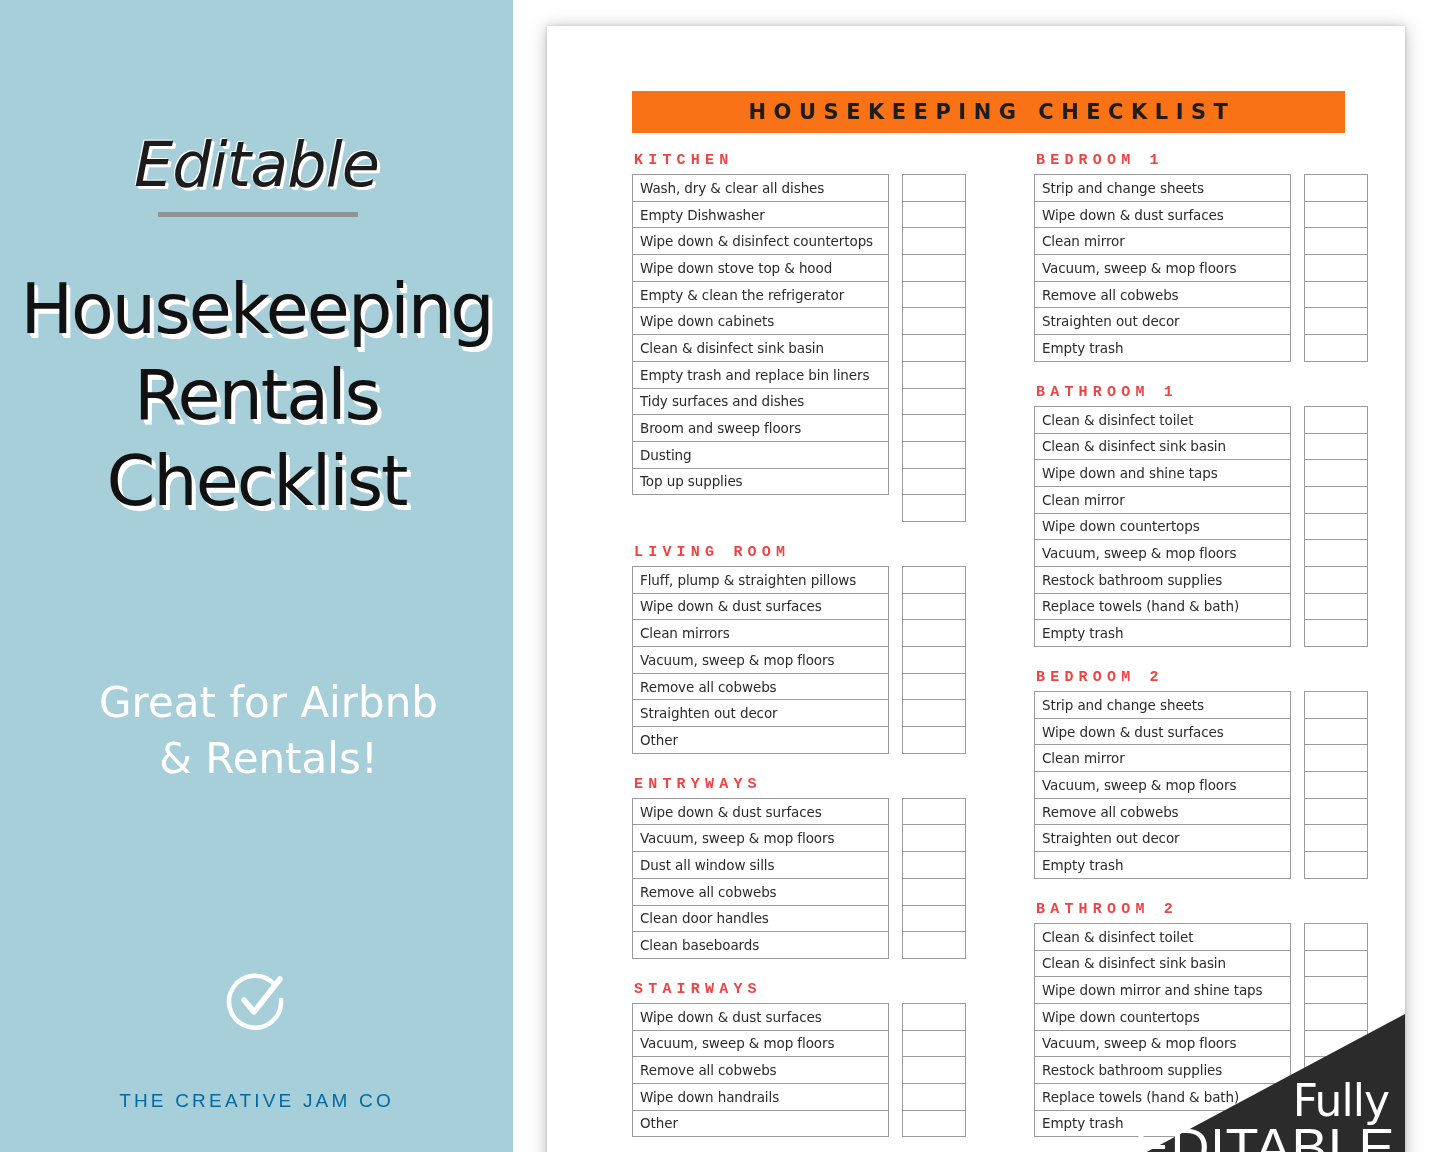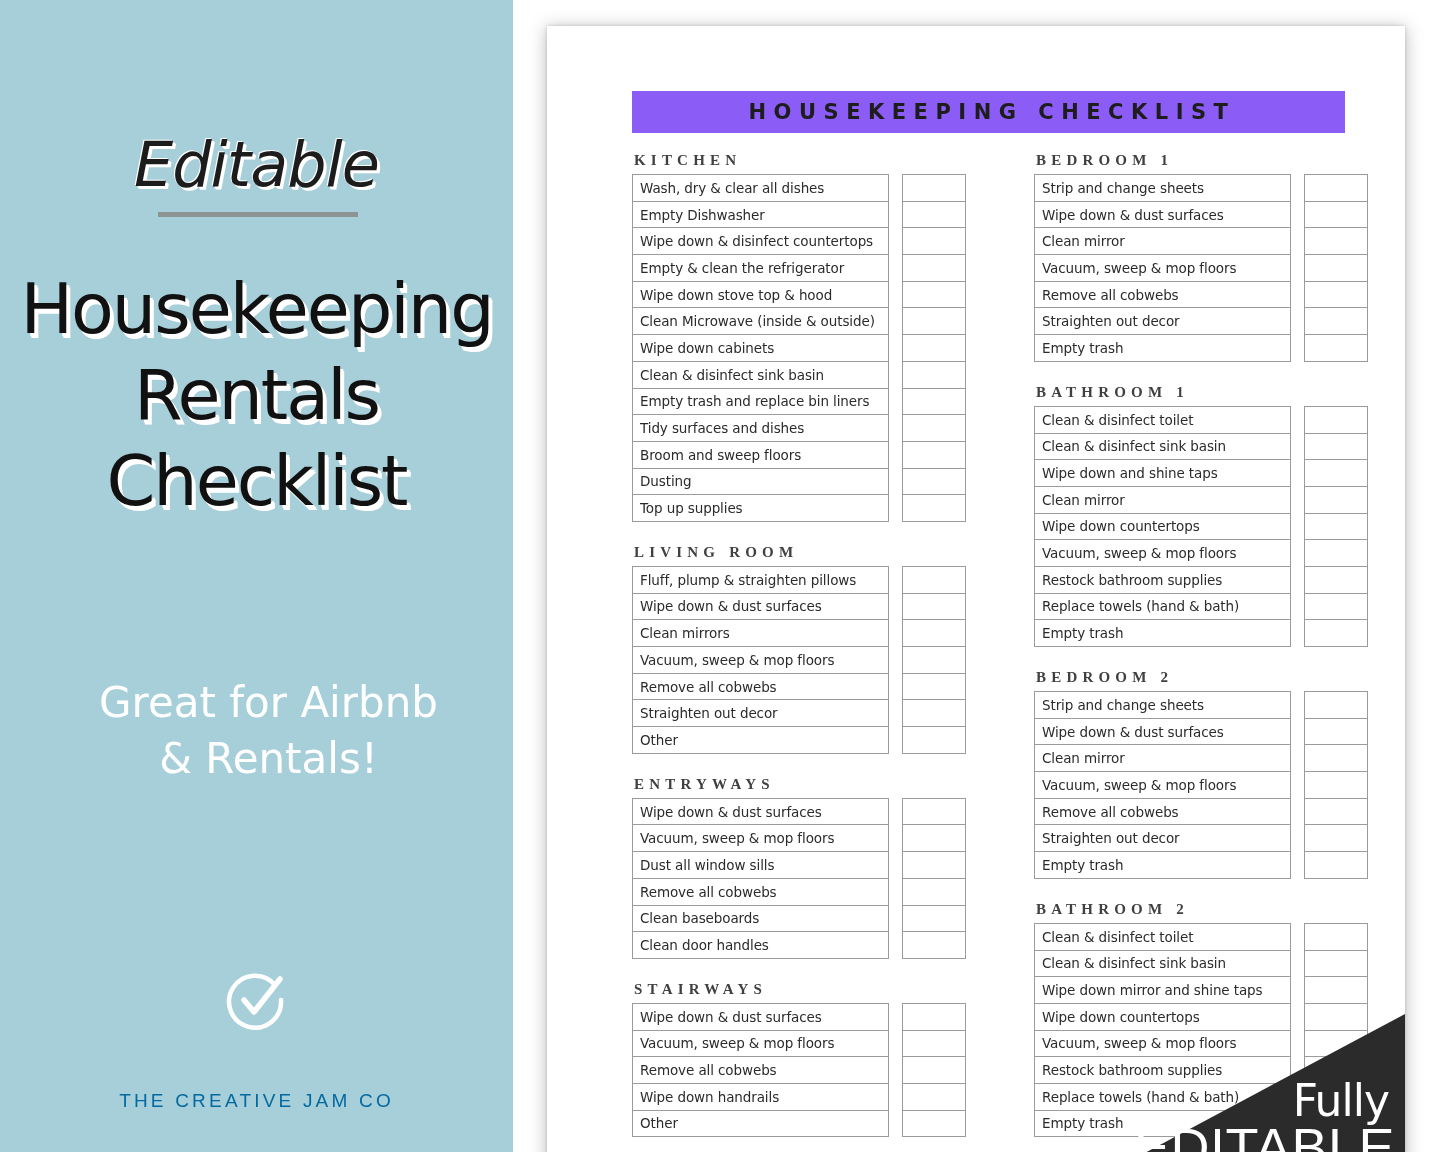--- a/index.html
+++ b/index.html
@@ -96,21 +96,21 @@
     width: 858px; height: 1160px;
     background: #ffffff;
     box-shadow: 0 2px 16px rgba(40,40,40,0.34), 0 0 3px rgba(0,0,0,0.16);
     overflow: hidden;
   }
 
   #doc-header {
     position: absolute;
     left: 85px; top: 65px;
     width: 713px; height: 42px;
-    background: #8b5cf6;
+    background: #f97316;
   }
   #doc-header-title {
     width: 100%; height: 100%;
     display: flex; align-items: center; justify-content: center;
     font-family: "DejaVu Sans", sans-serif;
     font-size: 21px;
     font-weight: 600;
     letter-spacing: 7.5px;
     color: #1d1d1d;
     padding-left: 7px;
@@ -121,25 +121,25 @@
     left: 85px; top: 126px;
     width: 730px;
     display: flex;
     gap: 57px;
   }
   .column { width: 345px; flex: none; }
 
   .section { margin-bottom: 22px; }
 
   .section-title {
-    font-family: Liberation Serif, serif;
+    font-family: Liberation Mono, monospace;
     font-size: 15px;
     font-weight: 600;
     letter-spacing: 5.2px;
-    color: #404040;
+    color: #ef4444;
     margin-bottom: 5px;
     padding-left: 2px;
   }
 
   .section-body { display: flex; gap: 13px; align-items: flex-start; }
 
   .task-table {
     border: 1px solid #9b9b9b;
     border-bottom: none;
     width: 257px;
@@ -238,23 +238,22 @@
 
   <div id="columns">
     <div class="column">
         <div class="section">
           <div class="section-title">KITCHEN</div>
           <div class="section-body">
             <div class="task-table">
               <div class="task-row">Wash, dry &amp; clear all dishes</div>
               <div class="task-row">Empty Dishwasher</div>
               <div class="task-row">Wipe down &amp; disinfect countertops</div>
+              <div class="task-row">Wipe down stove top &amp; hood</div>
               <div class="task-row">Empty &amp; clean the refrigerator</div>
-              <div class="task-row">Wipe down stove top &amp; hood</div>
-              <div class="task-row">Clean Microwave (inside &amp; outside)</div>
               <div class="task-row">Wipe down cabinets</div>
               <div class="task-row">Clean &amp; disinfect sink basin</div>
               <div class="task-row">Empty trash and replace bin liners</div>
               <div class="task-row">Tidy surfaces and dishes</div>
               <div class="task-row">Broom and sweep floors</div>
               <div class="task-row">Dusting</div>
               <div class="task-row">Top up supplies</div>
             </div>
             <div class="check-table">
               <div class="check-cell"></div>
@@ -297,22 +296,22 @@
           </div>
         </div>
         <div class="section">
           <div class="section-title">ENTRYWAYS</div>
           <div class="section-body">
             <div class="task-table">
               <div class="task-row">Wipe down &amp; dust surfaces</div>
               <div class="task-row">Vacuum, sweep &amp; mop floors</div>
               <div class="task-row">Dust all window sills</div>
               <div class="task-row">Remove all cobwebs</div>
+              <div class="task-row">Clean door handles</div>
               <div class="task-row">Clean baseboards</div>
-              <div class="task-row">Clean door handles</div>
             </div>
             <div class="check-table">
               <div class="check-cell"></div>
               <div class="check-cell"></div>
               <div class="check-cell"></div>
               <div class="check-cell"></div>
               <div class="check-cell"></div>
               <div class="check-cell"></div>
             </div>
           </div>

